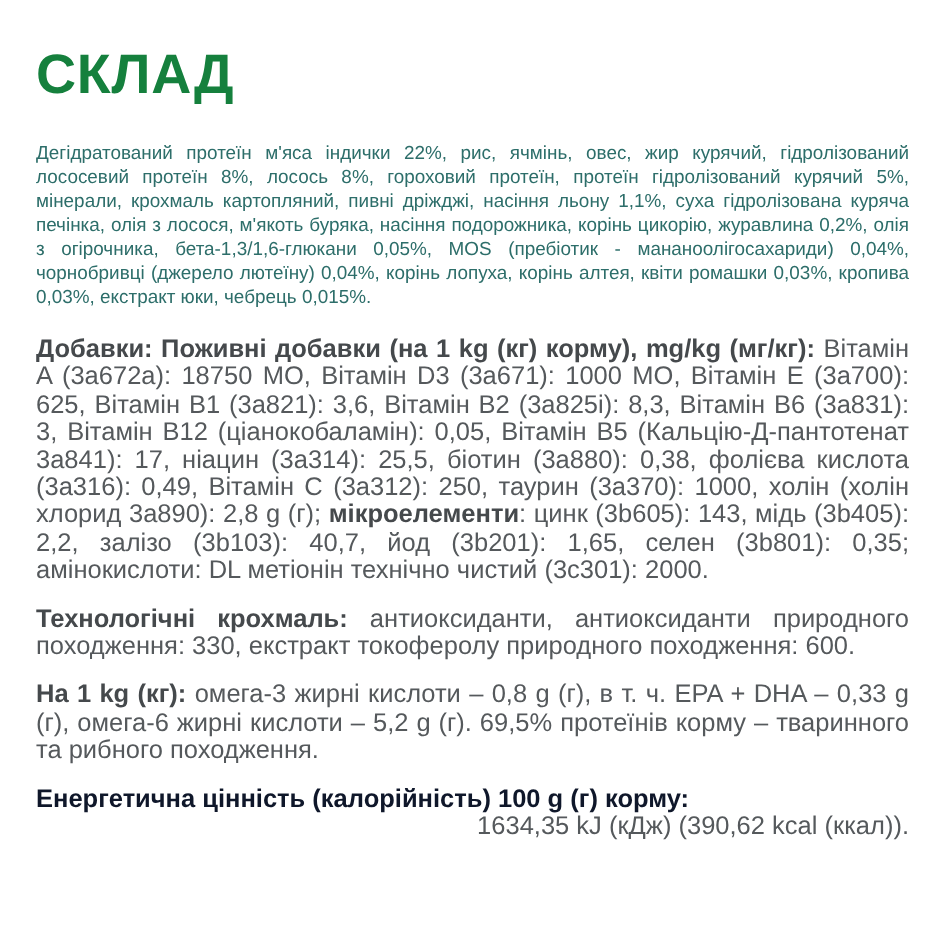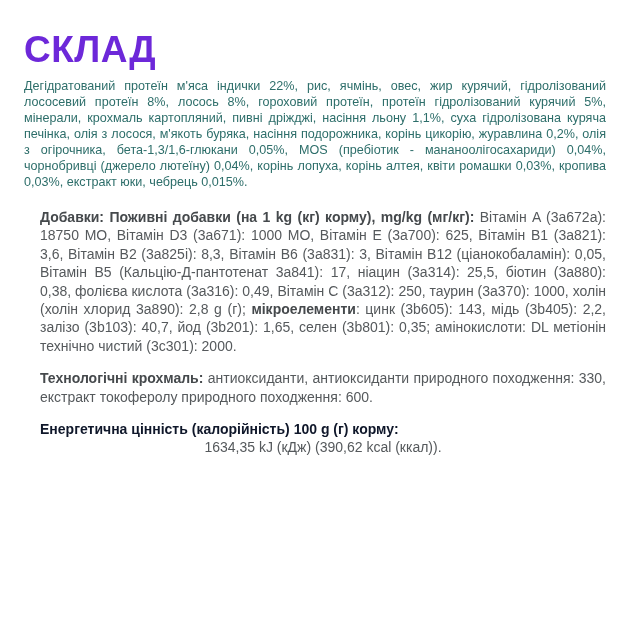--- a/index.html
+++ b/index.html
@@ -19,55 +19,55 @@
     box-sizing: border-box;
     width: 630px;
     height: 630px;
     padding: 30px 24px 0 24px;
     background: #ffffff;
   }
   .page-title {
     font-size: 37px;
     line-height: 40px;
     font-weight: 700;
-    color: #6d28d9;
+    color: #15803d;
     letter-spacing: 0.5px;
-    margin: 0 0 8px 0;
+    margin: 0 0 24px 0;
   }
   .intro {
     font-size: 12.6px;
     line-height: 16px;
     color: #2d6e6a;
     text-align: justify;
     text-justify: inter-word;
     margin: 0 0 18px 0;
     hyphens: none;
   }
   .section {
-    font-size: 14px;
+    font-size: 17px;
     line-height: 18.4px;
     color: #55595c;
     text-align: justify;
     text-justify: inter-word;
-    margin: 0 0 14px 16px;
+    margin: 0 0 14px 0;
   }
   .section:last-child {
     margin-bottom: 0;
   }
   .section .lbl {
     font-weight: 700;
     color: #45494c;
   }
   .section .sub {
     font-weight: 700;
     color: #45494c;
   }
   .energy .val {
     display: block;
-    text-align: center;
+    text-align: right;
   }
   .energy-head {
     font-weight: 700;
     color: #0f172a;
     display: block;
     text-align: left;
   }
 </style>
 </head>
 <body>
@@ -80,19 +80,22 @@
 
   <p class="section">
     <span class="lbl">Добавки: Поживні добавки (на 1 kg (кг) корму), mg/kg (мг/кг):</span><span> Вітамін  A (3a672a): 18750 MO, Вітамін D3 (3a671): 1000 MO, Вітамін E (3a700): 625, Вітамін B1 (3a821): 3,6, Вітамін B2 (3a825i): 8,3, Вітамін B6 (3a831): 3, Вітамін B12 (ціанокобаламін): 0,05, Вітамін B5 (Кальцію-Д-пантотенат 3a841): 17, ніацин (3a314): 25,5, біотин (3a880): 0,38, фолієва кислота (3a316): 0,49, Вітамін C (3a312): 250, таурин (3a370): 1000, холін (холін хлорид 3a890): 2,8 g (г); </span><span class="sub">мікроелементи</span><span>: цинк (3b605): 143, мідь (3b405): 2,2, залізо (3b103): 40,7, йод (3b201): 1,65, селен (3b801): 0,35; амінокислоти: DL метіонін технічно чистий (3c301): 2000.</span>
   </p>
 
   <p class="section">
     <span class="lbl">Технологічні крохмаль:</span><span> антиоксиданти, антиоксиданти природного походження: 330, екстракт токоферолу природного походження: 600.</span>
   </p>
 
 
+  <p class="section">
+    <span class="lbl">На 1 kg (кг):</span><span> омега-3 жирні кислоти – 0,8 g (г), в т. ч. EPA + DHA – 0,33 g (г), омега-6 жирні кислоти – 5,2 g (г). 69,5% протеїнів корму – тваринного та рибного походження.</span>
+  </p>
 
   <p class="section energy">
     <span class="energy-head">Енергетична цінність (калорійність) 100 g (г) корму:</span>
       <span class="val">1634,35 kJ (кДж) (390,62 kcal (ккал)).</span>
   </p>
 
 </div>
 
 </body></html>

